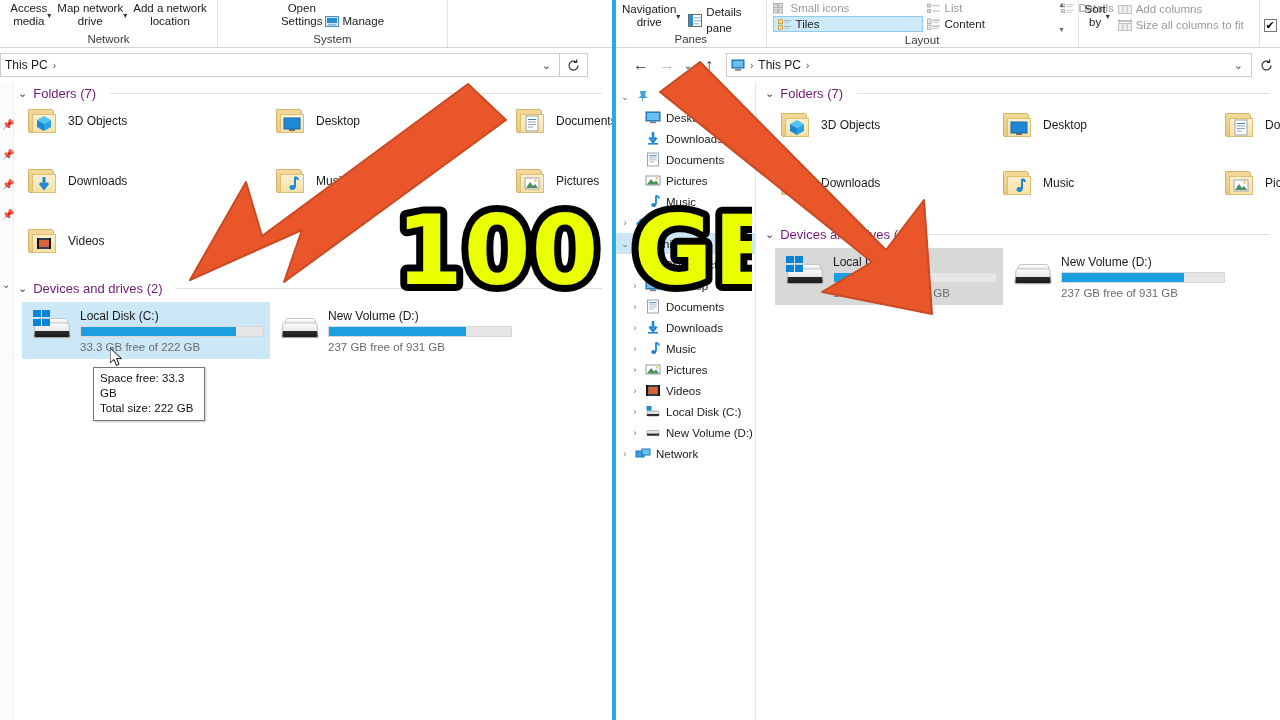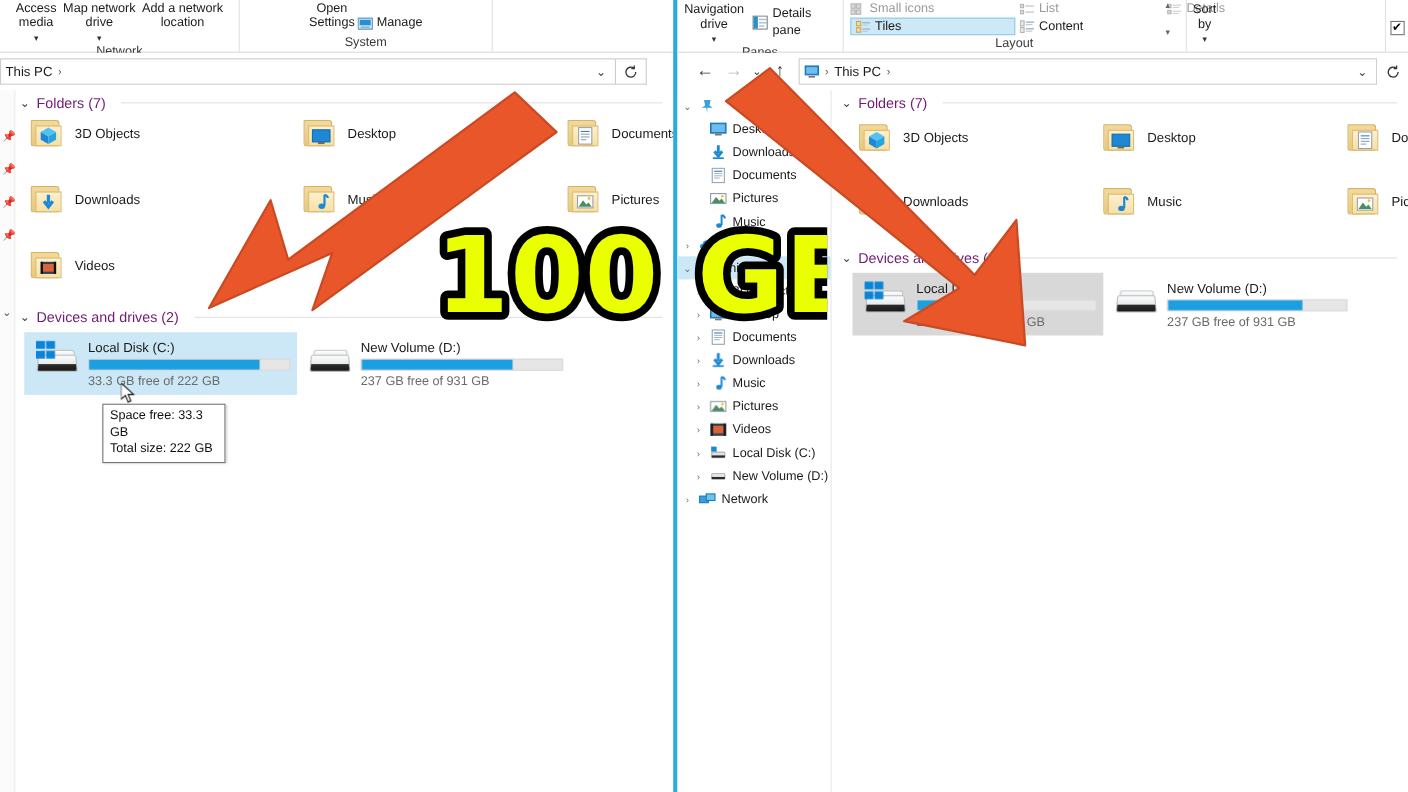--- a/index.html
+++ b/index.html
@@ -21,21 +21,21 @@
   
   .ribbon {
     position: absolute; top: 0; left: 0; right: 0; height: 48px;
     background: #ffffff; border-bottom: 1px solid #d4d4d4;
   }
   .ribbon-groups { display: flex; height: 100%; align-items: stretch; }
   .rgroup { position: relative; display: flex; flex-direction: column; justify-content: space-between;
             border-right: 1px solid #e2e2e2; padding: 0 6px; }
   .rgroup-body { display: flex; align-items: flex-start; gap: 8px; padding-top: 1px; flex: 1; }
   .rgroup-title { font-size: 11.5px; color: #3a3a3a; text-align: center; padding-bottom: 2px; }
-  .rbtn { display: flex; flex-direction: column; align-items: center; font-size: 11.5px;
+  .rbtn { display: flex; flex-direction: row; align-items: center; font-size: 11.5px;
           color: #1a1a1a; line-height: 13px; text-align: center; cursor: default; padding-top: 1px;}
   .rbtn .cap { white-space: pre-line; }
   .caret { font-size: 8px; color: #333; }
 
   .rsmall { display: flex; align-items: center; gap: 4px; font-size: 11.5px; color: #1a1a1a;
             line-height: 16px; height: 16px; }
   .rsmall.dim { color: #9a9a9a; }
   .rsmall.sel { background: #cde8f7; border: 1px solid #8fcbea; padding: 4px 4px; }
 
   .mini-icon { width: 14px; height: 13px; flex: 0 0 auto; position: relative; }
@@ -486,20 +486,43 @@
           </div>
           <div class="rgroup-title">Layout</div>
         </div>
 
         <div class="rgroup" style="width:186px;gap:24px;">
           <div class="rgroup-body" style="gap:8px;">
             <div class="rbtn" style="padding-top:2px;">
               <span class="cap">Sort
 by</span>
               <span class="caret">▾</span>
+            </div>
+            <div class="cv-grid">
+              <div class="rsmall dim">
+                <span class="mini-icon">
+                  <svg width="14" height="13" viewBox="0 0 14 13">
+                      <rect x="0.5" y="2.5" width="13" height="8" fill="#eee" stroke="#c2c2c2"></rect>
+                      <line x1="4.8" y1="2.5" x2="4.8" y2="10.5" stroke="#c2c2c2"></line>
+                      <line x1="9.2" y1="2.5" x2="9.2" y2="10.5" stroke="#c2c2c2"></line>
+                    </svg>
+                </span>
+                <span>Add columns</span>
+              </div>
+              <div class="rsmall dim">
+                <span class="mini-icon">
+                  <svg width="14" height="13" viewBox="0 0 14 13">
+                      <path d="M1 2 L13 2 M1 0.6 L1 3.4 M13 0.6 L13 3.4" stroke="#888" stroke-width="1"></path>
+                      <rect x="0.5" y="4.5" width="13" height="7" fill="#eee" stroke="#c2c2c2"></rect>
+                      <line x1="4.8" y1="4.5" x2="4.8" y2="11.5" stroke="#c2c2c2"></line>
+                      <line x1="9.2" y1="4.5" x2="9.2" y2="11.5" stroke="#c2c2c2"></line>
+                    </svg>
+                </span>
+                <span>Size all columns to fit</span>
+              </div>
             </div>
           </div>
           <div class="rgroup-title">Current view</div>
         </div>
 
         <div class="rgroup" style="width:20px;border-right:none;padding:0 3px;">
           <div class="rgroup-body" style="flex-direction:column; gap:5px; align-items:center; padding-top:1px;">
             <span class="chk" style="visibility:hidden"></span>
             <span class="chk">✔</span>
           </div>

